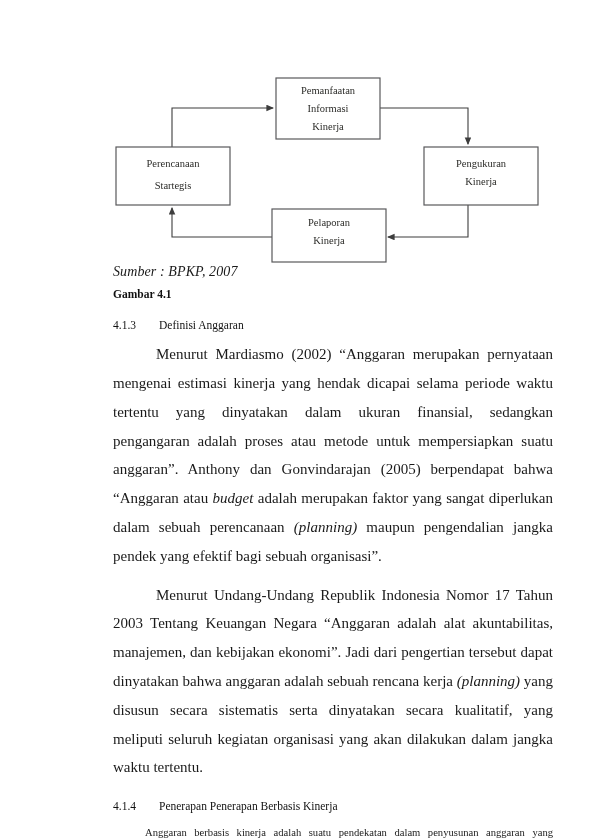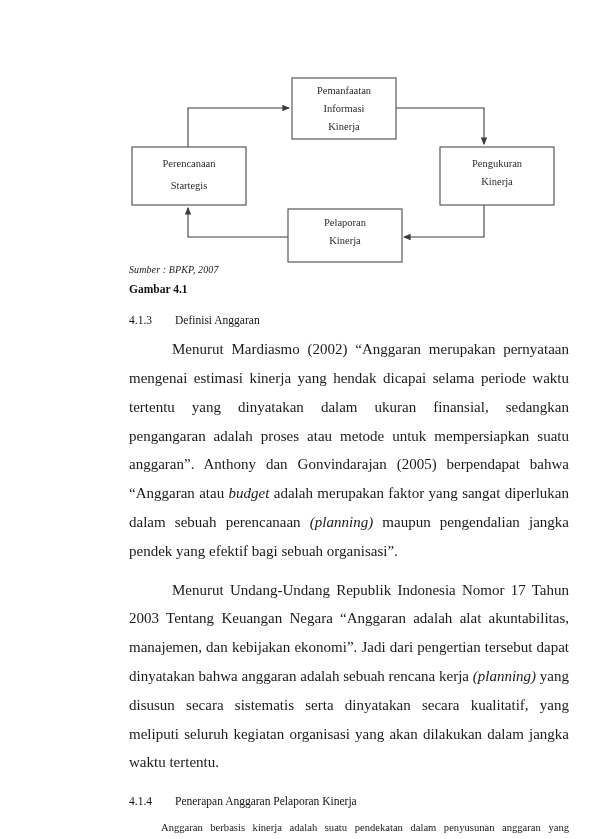--- a/index.html
+++ b/index.html
@@ -11,21 +11,21 @@
     width: 602px;
     height: 839px;
     position: relative;
     font-family: "Liberation Serif", "DejaVu Serif", serif;
     color: #1a1a1a;
     overflow: hidden;
   }
 
   .page {
     position: absolute;
-    left: 16px; top: 0;
+    left: 0; top: 0;
     width: 539px;
     height: 839px;
   }
 
   
   .figure {
     position: absolute;
     left: 0;
     top: 0;
     width: 602px;
@@ -42,21 +42,21 @@
 
   
   .content {
     position: absolute;
     left: 113px;
     top: 264px;
     width: 440px;
   }
 
   .source-line {
-    font-size: 10px;
+    font-size: 14px;
     font-style: italic;
     font-family: "Liberation Serif", "DejaVu Serif", serif;
     color: #1a1a1a;
     margin: 0 0 6px 0;
     text-align: left;
     letter-spacing: 0.1px;
   }
 
   .fig-caption {
     text-align: left;
@@ -183,20 +183,20 @@
     <p class="body-par">Menurut Mardiasmo (2002) “Anggaran merupakan pernyataan mengenai estimasi kinerja yang hendak dicapai selama periode waktu tertentu yang dinyatakan dalam ukuran finansial, sedangkan pengangaran adalah proses atau metode untuk mempersiapkan suatu anggaran”. Anthony dan Gonvindarajan (2005) berpendapat bahwa “Anggaran atau <i>budget</i> adalah merupakan faktor yang sangat diperlukan dalam sebuah perencanaan <i>(planning)</i> maupun pengendalian jangka pendek yang efektif bagi sebuah organisasi”.</p>
 
     <div class="gap-sm"></div>
 
     <p class="body-par">Menurut Undang-Undang Republik Indonesia Nomor 17 Tahun 2003 Tentang Keuangan Negara “Anggaran adalah alat akuntabilitas, manajemen, dan kebijakan ekonomi”. Jadi dari pengertian tersebut dapat dinyatakan bahwa anggaran adalah sebuah rencana kerja <i>(planning)</i> yang disusun secara sistematis serta dinyatakan secara kualitatif, yang meliputi seluruh kegiatan organisasi yang akan dilakukan dalam jangka waktu tertentu.</p>
 
     <div class="gap-md"></div>
 
     <h3 class="section-heading">
       <span class="sec-num">4.1.4</span>
-      <span class="sec-title">Penerapan Anggaran Pelaporan Kinerja</span>
+      <span class="sec-title">Penerapan Penerapan Berbasis Kinerja</span>
     </h3>
 
 
     <p class="blockquote-par">Anggaran berbasis kinerja adalah suatu pendekatan dalam penyusunan anggaran yang didasarkan pada kinerja atau prestasi kerja yang ingin dicapai. Anggaran berbasis kinerja merupakan penyusunan anggaran yang</p>
 
   </div>
 </div>
 
 </body></html>

